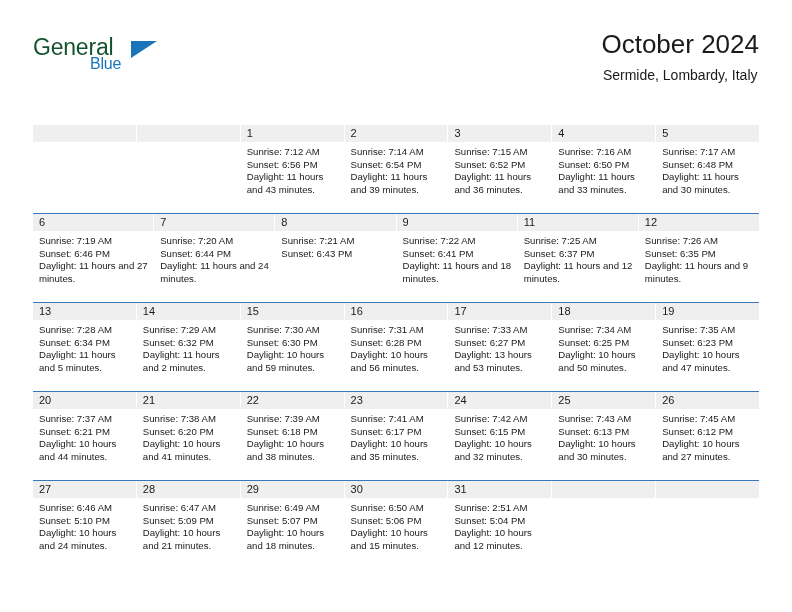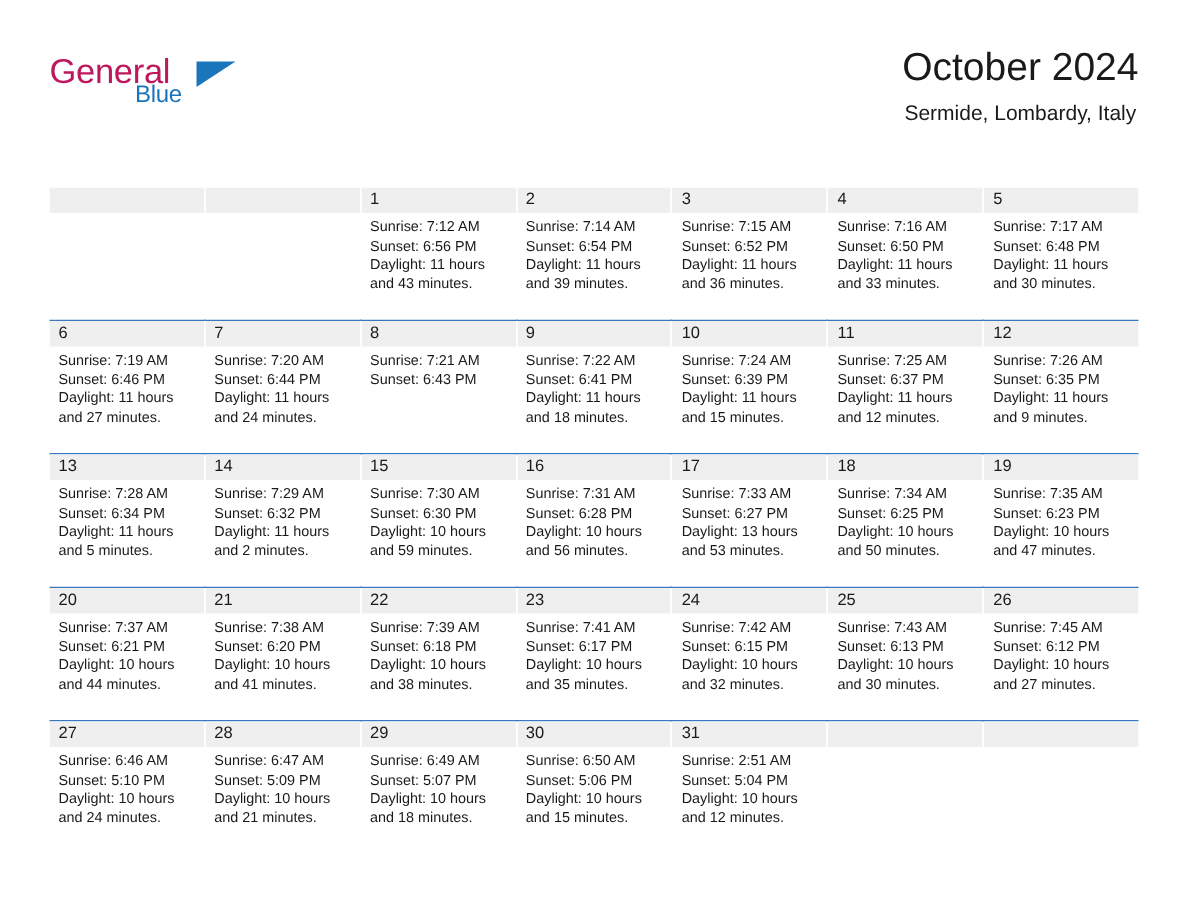--- a/index.html
+++ b/index.html
@@ -37,21 +37,21 @@
     top: 6px;
     width: 200px;
     height: 56px;
   }
   .logo-general {
     position: absolute;
     left: 0;
     top: 0;
     font-size: 23px;
     letter-spacing: -0.2px;
-    color: #be185d;
+    color: #14532d;
     font-family: "Liberation Sans", sans-serif;
   }
   .logo-blue {
     position: absolute;
     left: 57px;
     top: 21px;
     font-size: 16px;
     letter-spacing: -0.2px;
     color: #1b75bb;
     font-family: "Liberation Sans", sans-serif;
@@ -267,28 +267,20 @@
             </div>
             <div class="day-cell">
               <span class="day-number">9</span>
               <div class="day-info">
                 <div>Sunrise: 7:22 AM</div>
                 <div>Sunset: 6:41 PM</div>
                 <div class="daylight-wrap">Daylight: 11 hours and 18 minutes.</div>
               </div>
             </div>
             <div class="day-cell">
-              <span class="day-number">10</span>
-              <div class="day-info">
-                <div>Sunrise: 7:24 AM</div>
-                <div>Sunset: 6:39 PM</div>
-                <div class="daylight-wrap">Daylight: 11 hours and 15 minutes.</div>
-              </div>
-            </div>
-            <div class="day-cell">
               <span class="day-number">11</span>
               <div class="day-info">
                 <div>Sunrise: 7:25 AM</div>
                 <div>Sunset: 6:37 PM</div>
                 <div class="daylight-wrap">Daylight: 11 hours and 12 minutes.</div>
               </div>
             </div>
             <div class="day-cell">
               <span class="day-number">12</span>
               <div class="day-info">

